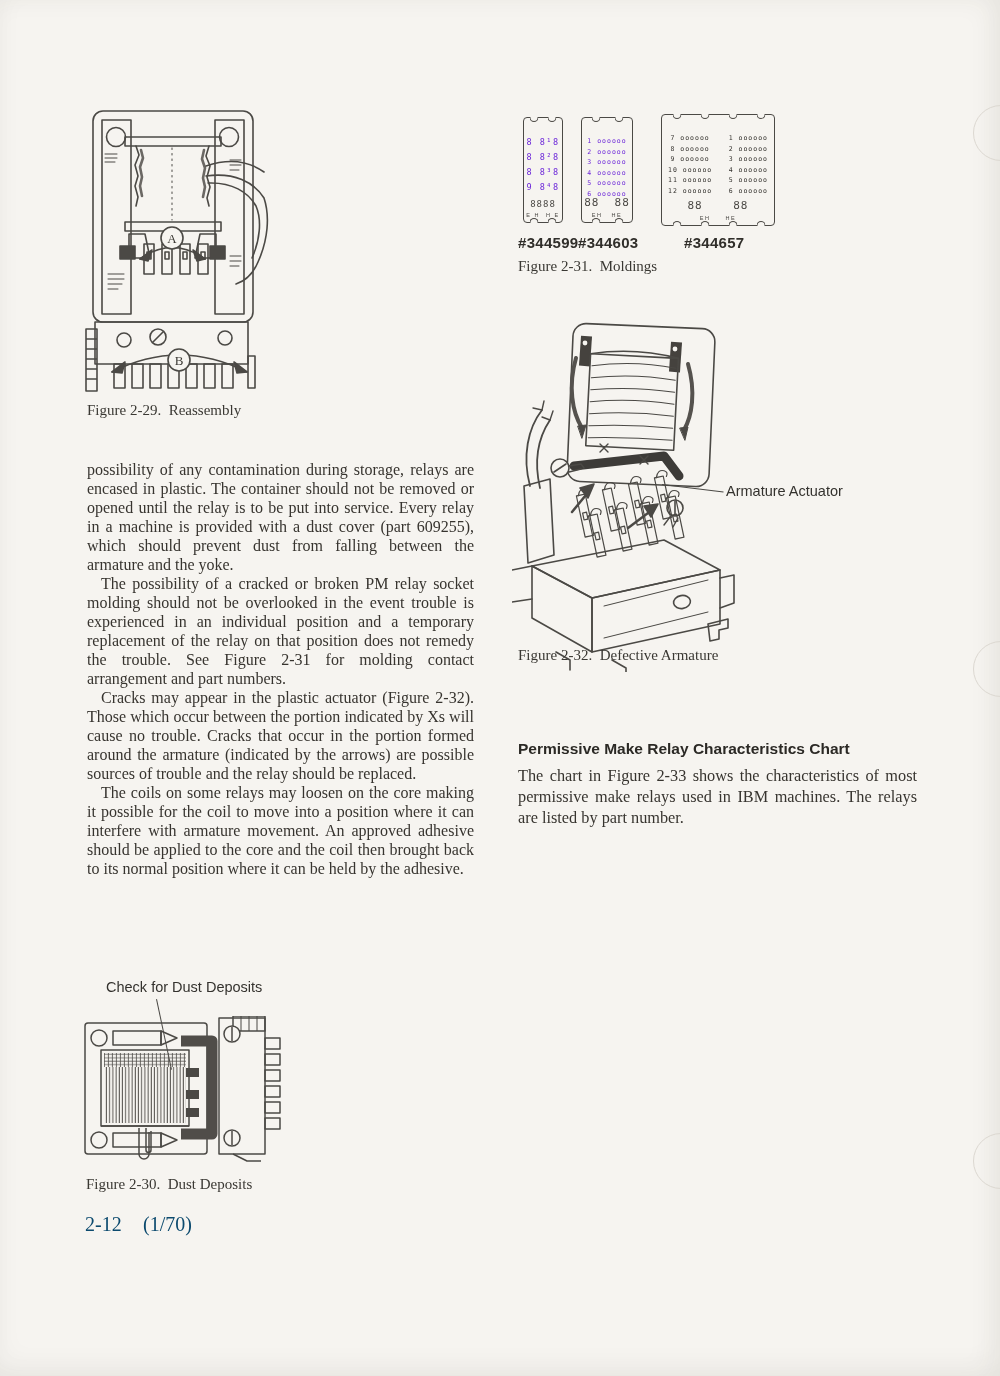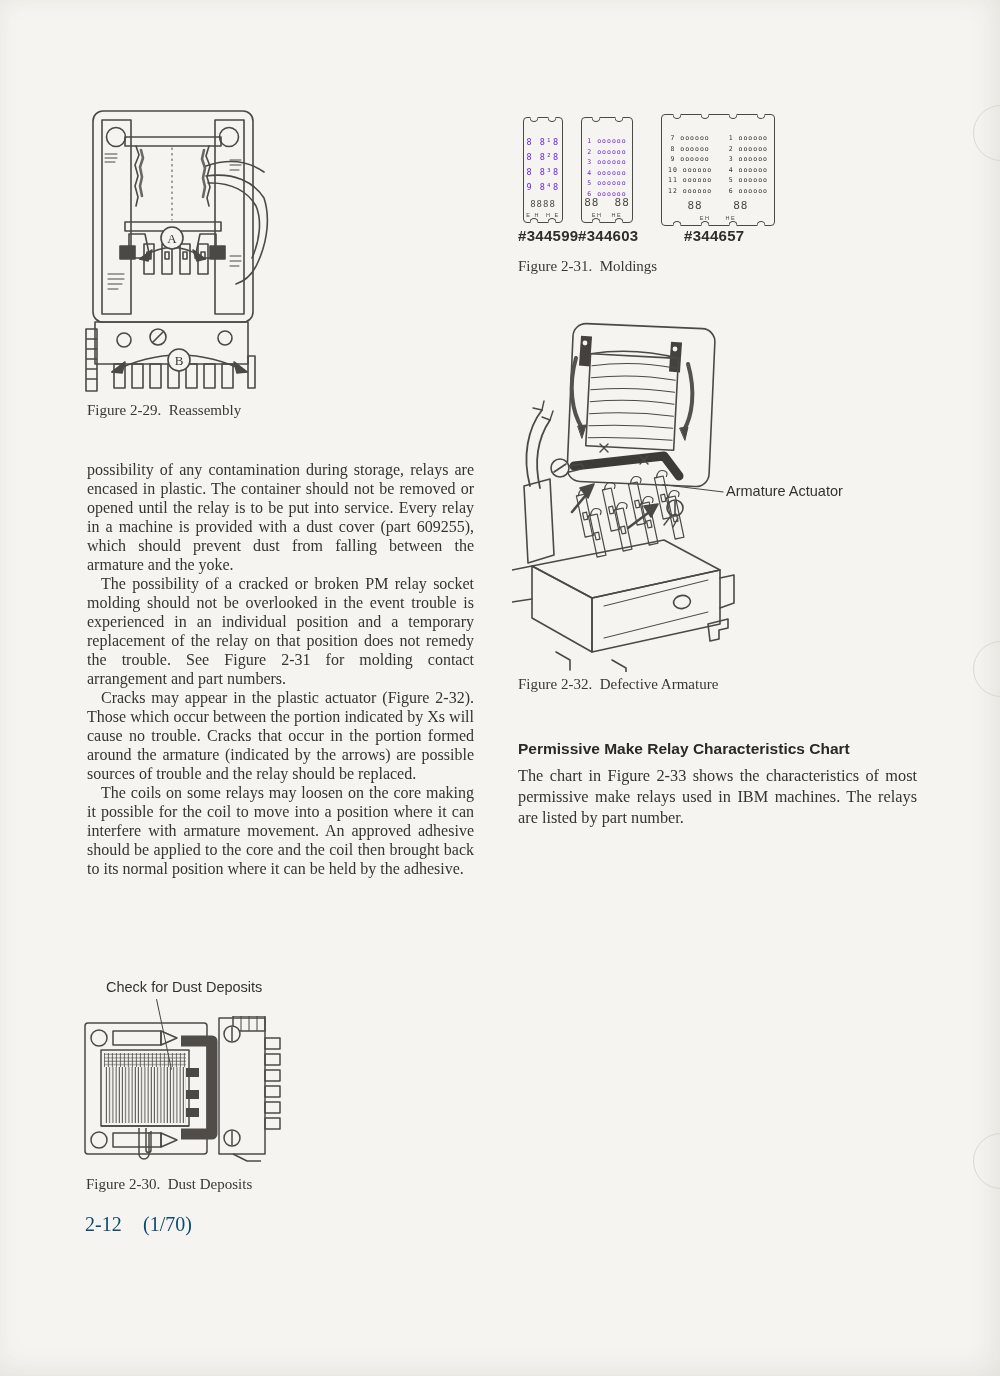--- a/index.html
+++ b/index.html
@@ -14,21 +14,21 @@
   .bodycol{position:absolute;text-align:justify;font-size:16px;line-height:19px;color:#37342f;}
   .bodycol p{margin:0;}
   .bodycol p.ind{text-indent:14px;}
   .col-left{left:87px;top:460px;width:387px;}
   .col-right{left:518px;top:766px;width:399px;text-align:justify;font-size:16.3px;line-height:20.8px;color:#37342f;}
   .heading{position:absolute;left:518px;top:740px;font-family:"Liberation Sans","DejaVu Sans",sans-serif;
     font-weight:bold;font-size:15.5px;color:#2b2925;}
   
   .caption{position:absolute;font-size:15px;color:#3a3833;white-space:pre;}
   .callout{position:absolute;font-family:"Liberation Sans","DejaVu Sans",sans-serif;font-size:14.5px;color:#34322e;white-space:pre;}
-  .partnum{position:absolute;top:227px;font-family:"Liberation Sans","DejaVu Sans",sans-serif;font-weight:bold;font-size:15px;color:#302e2a;letter-spacing:.3px;}
+  .partnum{position:absolute;top:234px;font-family:"Liberation Sans","DejaVu Sans",sans-serif;font-weight:bold;font-size:15px;color:#302e2a;letter-spacing:.3px;}
   .footer{position:absolute;top:1213px;font-size:20px;color:#0c4a6e;}
   
   .leader{position:absolute;height:1.4px;background:#4b4945;transform-origin:0 0;}
   
   .strip{position:absolute;box-sizing:border-box;border:1.3px solid #4b4945;border-radius:4px;}
   .notch{position:absolute;width:9px;height:5px;background:#f6f4f0;transform:translateX(-50%);box-sizing:border-box;}
   .notch.t{top:-1.3px;border:1.3px solid #4b4945;border-top:none;border-radius:0 0 9px 9px;}
   .notch.b{bottom:-1.3px;border:1.3px solid #4b4945;border-bottom:none;border-radius:9px 9px 0 0;}
   .mbody{position:absolute;left:0;right:0;text-align:center;color:#6d28d9;}
   .mrow{font-family:"DejaVu Sans Mono",monospace;font-size:6.5px;line-height:10.5px;letter-spacing:1px;white-space:pre;}
@@ -287,21 +287,21 @@
         <ellipse cx="170" cy="286" rx="8.5" ry="6.5" transform="rotate(-10 170 286)"></ellipse>
         <path d="M208,262 l14,-3 v28 l-14,5"></path>
         <path d="M196,308 l20,-5 v9 l-9,2 v9 l-9,2 z"></path>
         <path d="M0,254 l20,-4 M0,286 l20,-3"></path>
         <path d="M44,336 l14,8 v10 M100,344 l14,8 v4"></path>
       </g>
     </g>
   </svg>
   <div class="leader" style="left:662px;top:484px;width:62px;transform:rotate(7deg)"></div>
   <div class="callout" style="left:726px;top:483px">Armature Actuator</div>
-  <div class="caption" style="left:518px;top:676px">Figure 2-32.  Defective Armature</div>
+  <div class="caption" style="left:518px;top:647px">Figure 2-32.  Defective Armature</div>
 
   <div class="bodycol col-left">
     <p>possibility of any contamination during storage, relays are encased in plastic. The container should not be removed or opened until the relay is to be put into service. Every relay in a machine is provided with a dust cover (part 609255), which should prevent dust from falling between the armature and the yoke.</p>
     <p class="ind">The possibility of a cracked or broken PM relay socket molding should not be overlooked in the event trouble is experienced in an individual position and a temporary replacement of the relay on that position does not remedy the trouble. See Figure 2-31 for molding contact arrangement and part numbers.</p>
     <p class="ind">Cracks may appear in the plastic actuator (Figure 2-32). Those which occur between the portion indicated by Xs will cause no trouble. Cracks that occur in the portion formed around the armature (indicated by the arrows) are possible sources of trouble and the relay should be replaced.</p>
     <p class="ind">The coils on some relays may loosen on the core making it possible for the coil to move into a position where it can interfere with armature movement. An approved adhesive should be applied to the core and the coil then brought back to its normal position where it can be held by the adhesive.</p>
   </div>
 
   <div class="heading">Permissive Make Relay Characteristics Chart</div>
   <div class="bodycol col-right">

